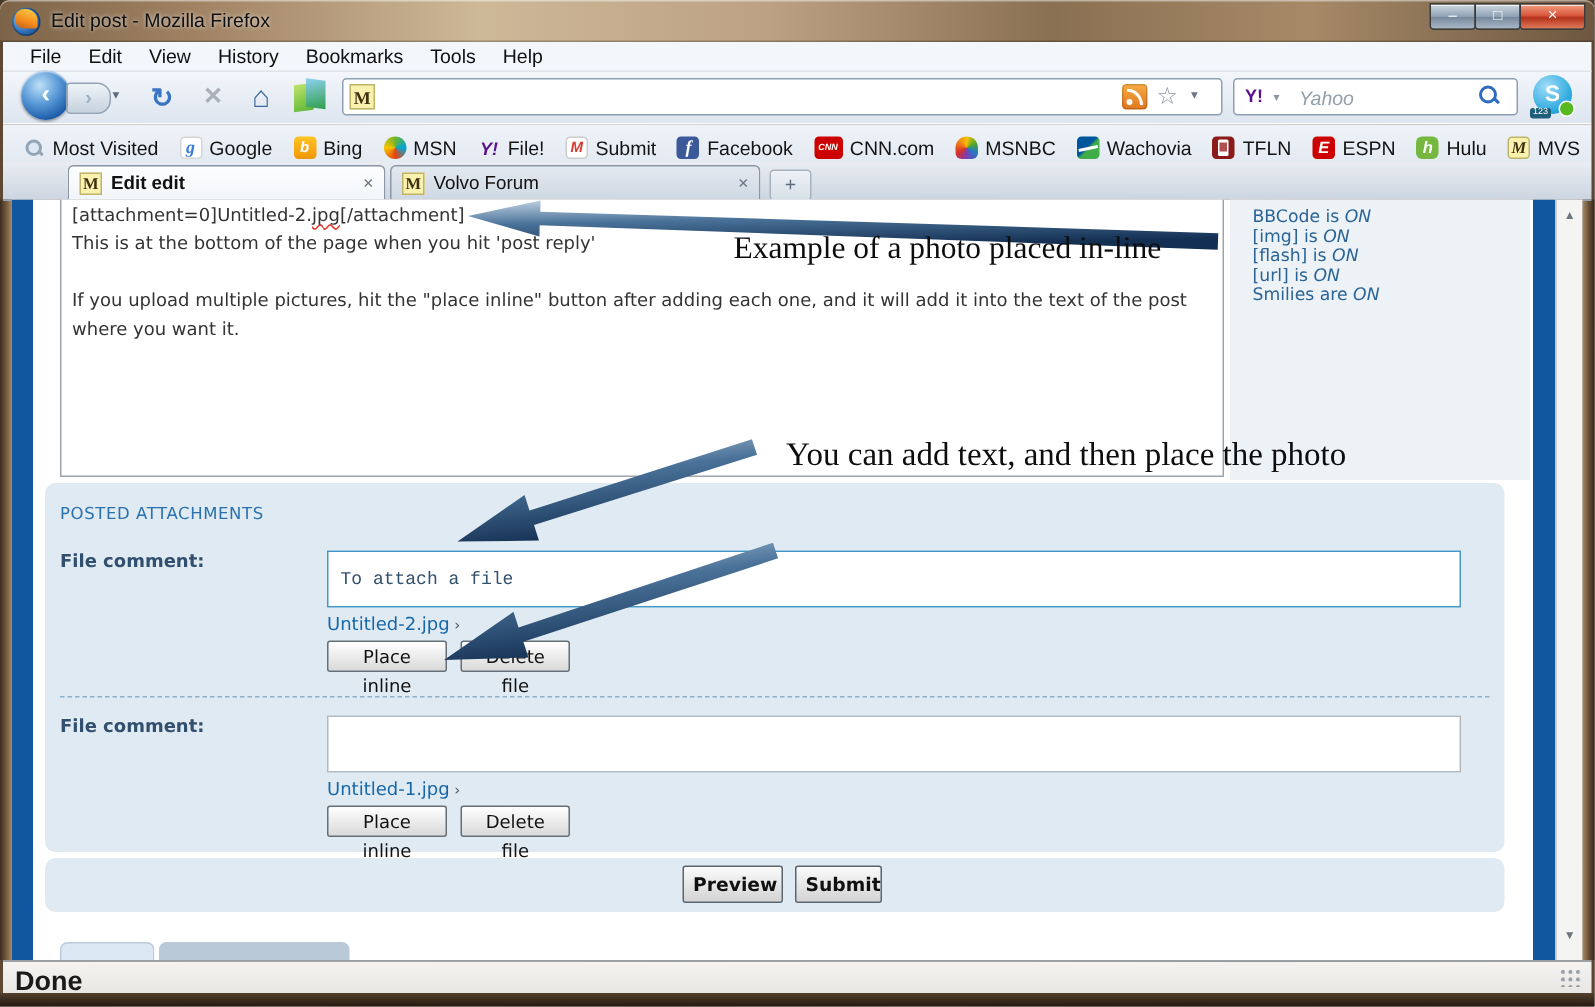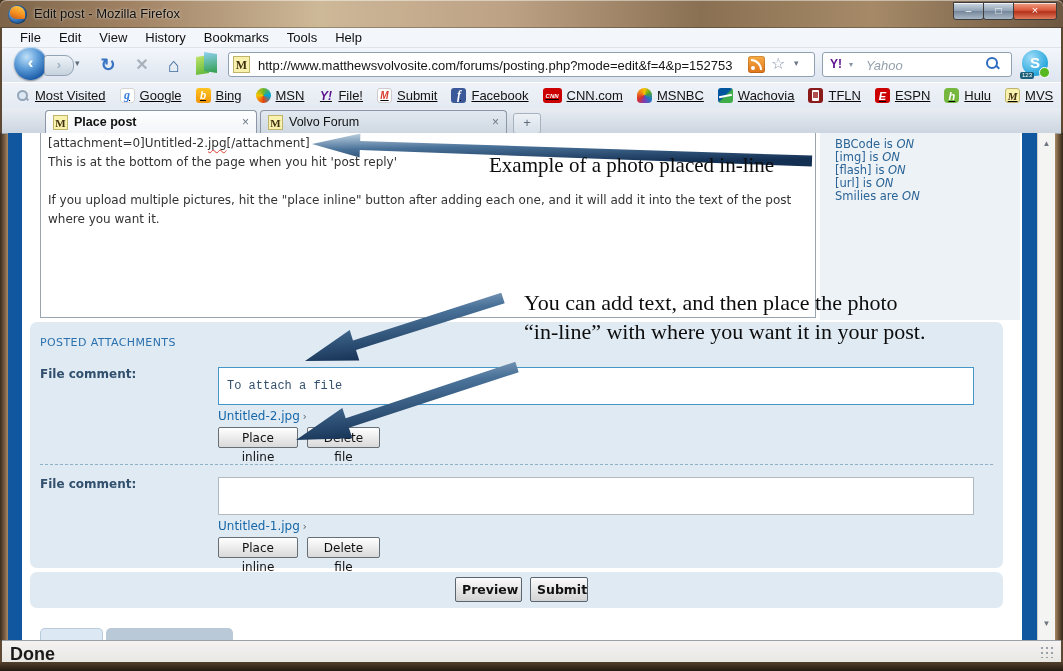--- a/index.html
+++ b/index.html
@@ -62,21 +62,21 @@
   .yico{left:830px;top:57px;font-size:12px;font-weight:bold;color:#5b0f8e;cursor:pointer;}
   .ycaret{left:849px;top:60px;font-size:8px;color:#8795a6;}
   .searchph{left:866px;top:58px;font-size:13px;font-style:italic;color:#939faa;}
   .mag{left:986px;top:57px;width:14px;height:14px;cursor:pointer;}
   .mag:before{content:"";position:absolute;left:0;top:0;width:8px;height:8px;border:2px solid #2d6cc0;border-radius:50%;}
   .mag:after{content:"";position:absolute;left:9px;top:9px;width:5px;height:2px;background:#2d6cc0;transform:rotate(45deg);}
   .skype{left:1022px;top:50px;width:26px;height:26px;border-radius:50%;background:radial-gradient(circle at 35% 30%,#9fdcf8,#28a7dd 70%,#0d85bd);color:#fff;font-weight:bold;font-size:15px;text-align:center;line-height:25px;cursor:pointer;}
   .skype .badge{position:absolute;right:-2px;bottom:-2px;width:11px;height:11px;border-radius:50%;background:#57b820;border:1px solid #fff;box-sizing:border-box;}
   .skype .num{position:absolute;left:-2px;bottom:-3px;background:#1d5f7a;color:#fff;font-size:6px;line-height:7px;padding:0 2px;border-radius:2px;font-weight:normal;}
 
-  .bmbar{left:2px;top:82px;width:1059px;height:26px;background:linear-gradient(#eff3f9,#e4eaf2);border-top:1px solid #fdfdfe;display:flex;align-items:center;padding-left:8px;box-sizing:border-box;gap:4px;overflow:hidden;text-decoration:underline;}
+  .bmbar{left:2px;top:82px;width:1059px;height:26px;background:linear-gradient(#eff3f9,#e4eaf2);border-top:1px solid #fdfdfe;display:flex;align-items:flex-end;padding-left:8px;box-sizing:border-box;gap:4px;overflow:hidden;}
   .bm{display:flex;align-items:center;gap:5px;padding:2px 5px;cursor:pointer;flex:none;}
   .bm .lbl{font-size:13px;color:#141414;white-space:nowrap;}
   .bi{width:15px;height:15px;flex:none;position:relative;display:inline-flex;align-items:center;justify-content:center;font-weight:bold;font-size:10px;border-radius:3px;box-sizing:border-box;}
   .bi-mag:before{content:"";position:absolute;left:2px;top:2px;width:7px;height:7px;border:2px solid #93a5b8;border-radius:50%;background:#dde8f2;}
   .bi-mag:after{content:"";position:absolute;left:10px;top:10px;width:4px;height:2px;background:#93a5b8;transform:rotate(45deg);}
   .bi-google{background:#fff;border:1px solid #d5d5d5;color:#3a7ce0;font-family:"Liberation Serif",serif;font-size:12px;}
   .bi-bing{background:linear-gradient(#ffc422,#f09608);color:#fff;}
   .bi-msn{background:conic-gradient(#6fb52c,#00a6d8,#e8420f,#f5c400,#6fb52c);border-radius:50%;}
   .bi-yahoo{color:#5b0f8e;font-size:12px;background:transparent;}
   .bi-gmail{background:#fff;border:1px solid #ccc;color:#d93a2b;font-size:10px;}
@@ -186,21 +186,20 @@
   <div class="abs navcaret">▾</div>
   <div class="abs navico ico-refresh">↻</div>
   <div class="abs navico ico-stop">✕</div>
   <div class="abs navico ico-home">⌂</div>
   <div class="abs ico-addon">
       <i class="p1"></i>
       <i class="p2"></i>
     </div>
   <div class="abs urlbar"></div>
   <div class="abs urlfav">M</div>
-  <div class="abs urltext">http://www.matthewsvolvosite.com/forums/posting.php?mode=edit&amp;f=4&amp;p=152753</div>
   <div class="abs ico-rss"></div>
   <div class="abs ico-star">☆</div>
   <div class="abs urlcaret">▾</div>
   <div class="abs searchbox"></div>
   <div class="abs yico">Y!</div>
   <div class="abs ycaret">▾</div>
   <div class="abs searchph">Yahoo</div>
   <div class="abs mag"></div>
   <div class="abs skype"><span>S</span>
     <span class="badge"></span>
@@ -263,21 +262,21 @@
     <span class="bm">
         <i class="bi bi-mvs">M</i>
         <span class="lbl">MVS</span>
       </span>
 
   </div>
 
   <div class="abs tabstrip">
     <div class="tab tab1">
       <span class="fav">M</span>
-      <span class="tl">Place post</span>
+      <span class="tl">Edit edit</span>
       <span class="tx">×</span>
     </div>
     <div class="tab tab2">
       <span class="fav">M</span>
       <span class="tl">Volvo Forum</span>
       <span class="tx">×</span>
     </div>
     <div class="newtab">+</div>
   </div>
 
@@ -343,16 +342,15 @@
       </linearGradient>
     </defs>
     <polygon points="312,144 360.4,133.6 360.2,141.1 812.2,155.5 811.8,166.5 359.8,150.1 359.6,157.6" fill="url(#agrad)"></polygon>
     <polygon points="305,361 349.7,330 353,340.4 501.3,292.8 504.7,303.2 356,350 359.3,360.4" fill="url(#agrad)"></polygon>
     <polygon points="296,440 342.3,407.9 345.7,418.3 515.3,361.8 518.7,372.2 348.9,427.8 352.3,438.3" fill="url(#agrad)"></polygon>
   </svg>
 
   <div class="abs ann ann-example">Example of a photo placed in-line</div>
   <div class="abs ann ann-note">
     <div>You can add text, and then place the photo</div>
-    <div>“in-line” with where you want it in your post.</div>
   </div>
 
 </div>
 
 </body></html>

